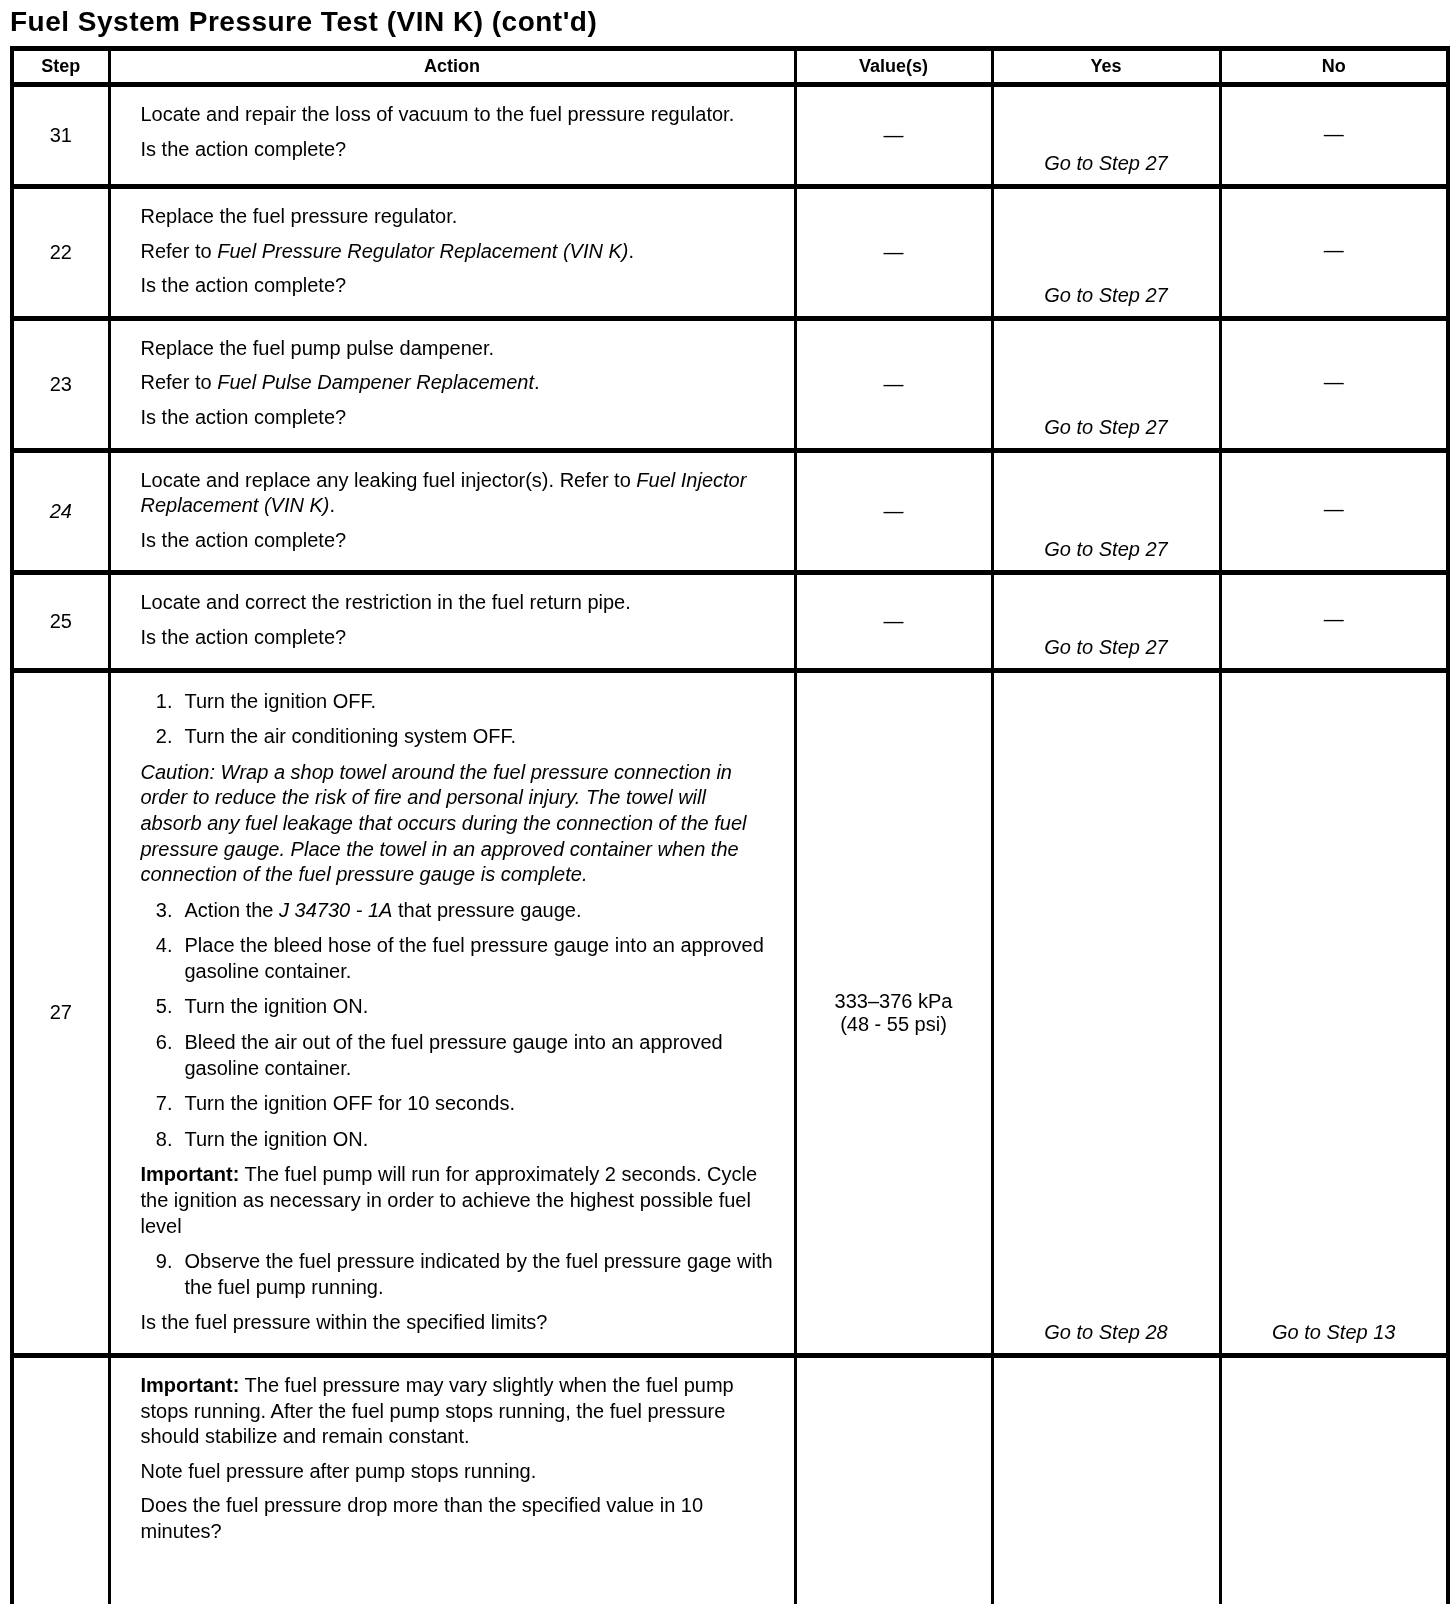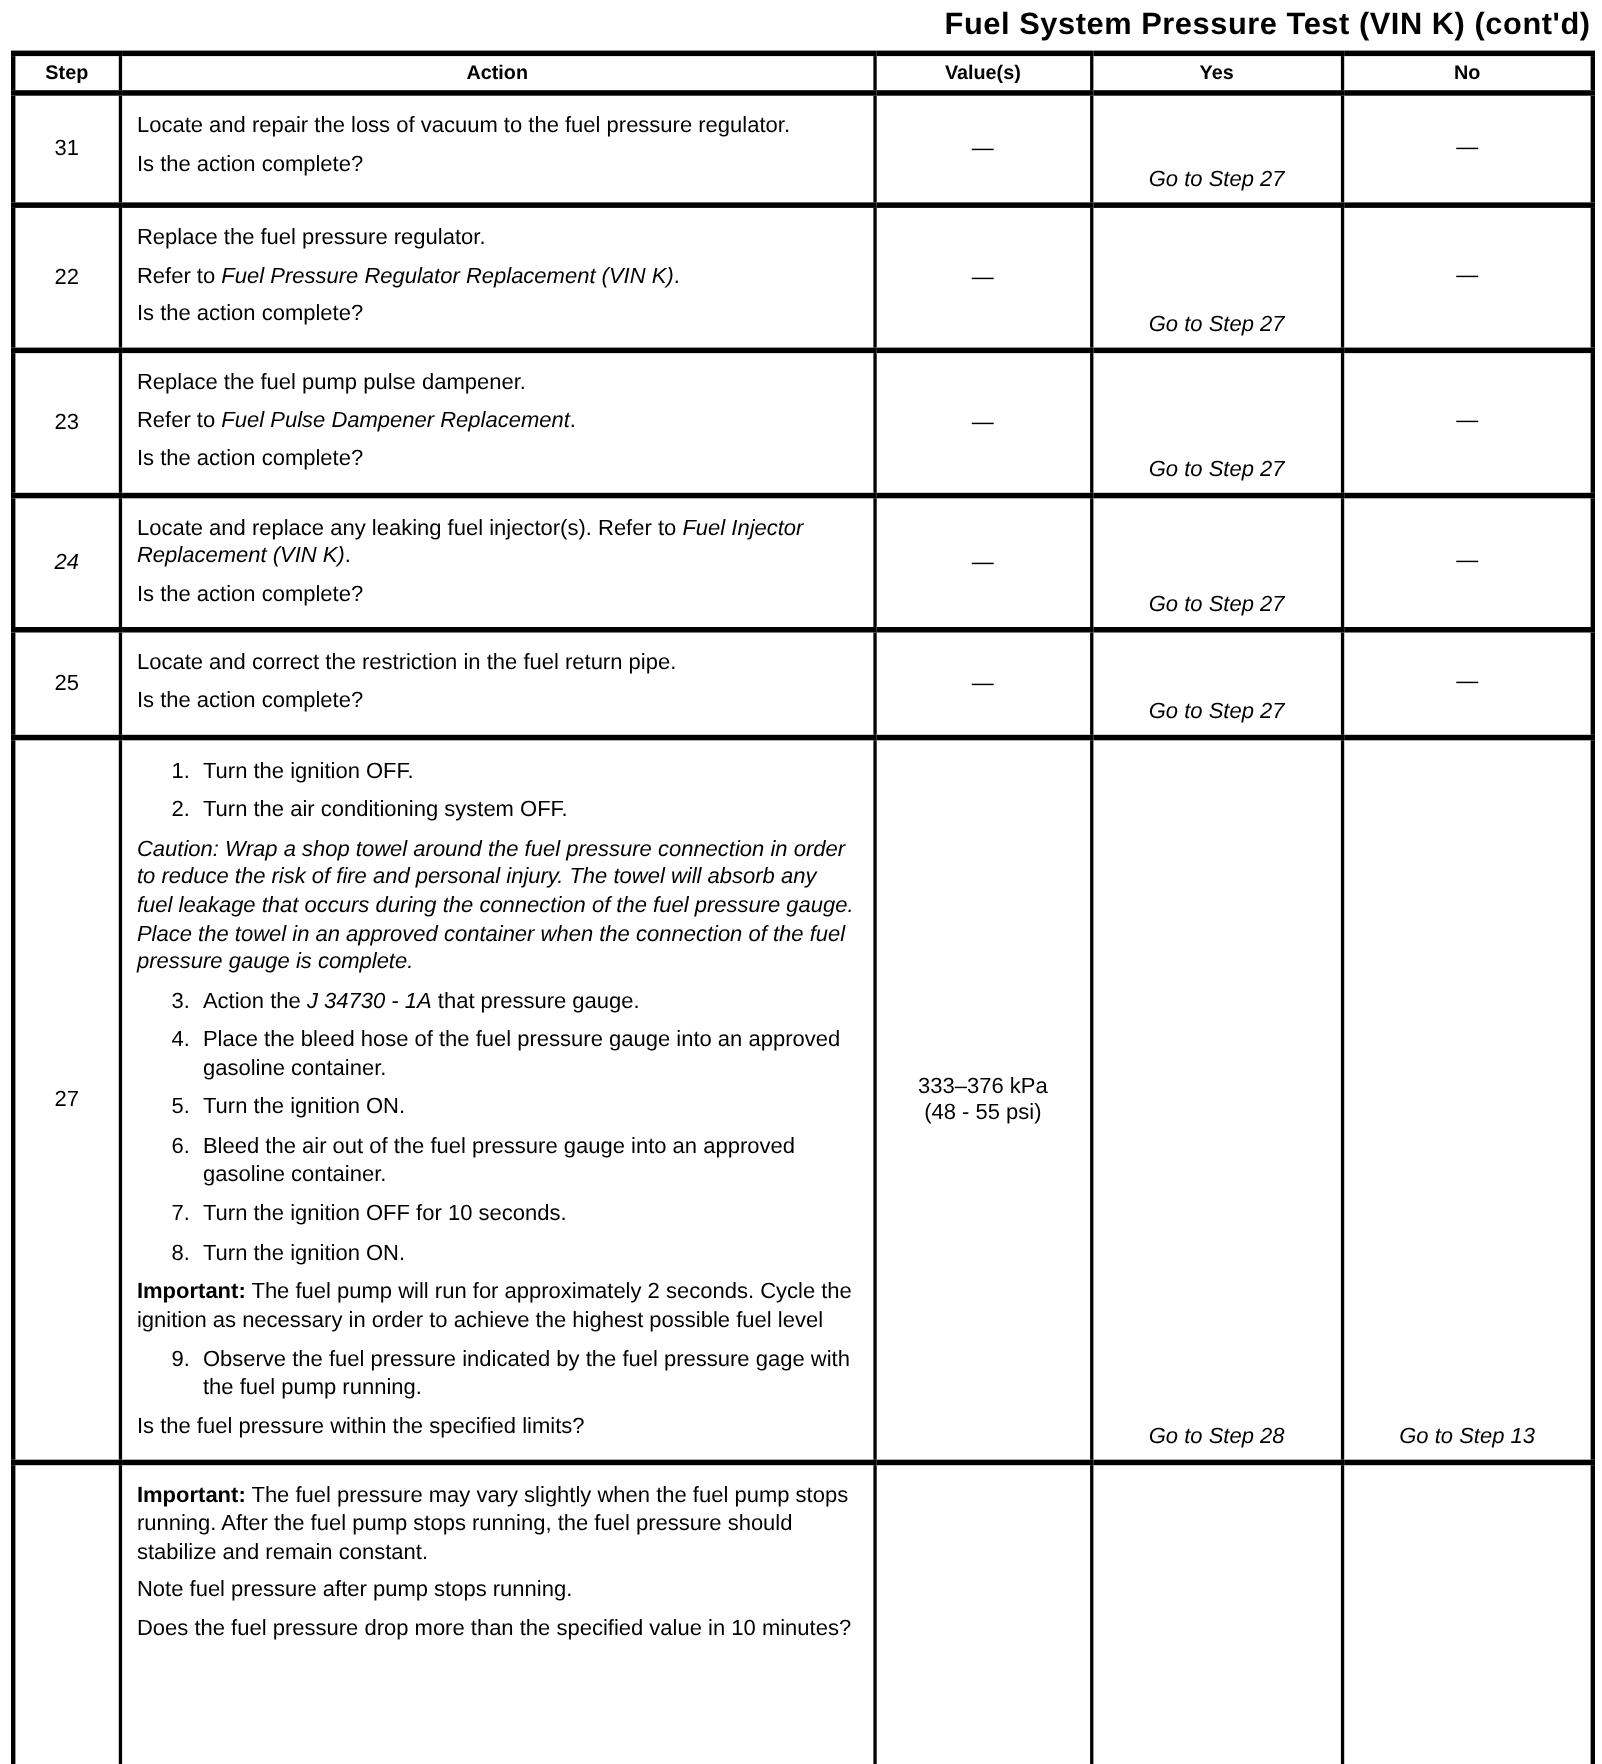--- a/index.html
+++ b/index.html
@@ -1,21 +1,21 @@
 <!DOCTYPE html>
 <html><head>
 <meta charset="utf-8">
 <style>
   * { box-sizing: border-box; }
   html, body { margin: 0; padding: 0; background: #ffffff; color: #000; }
   body { font-family: "Liberation Sans", sans-serif; width: 1456px; }
   .page { width: 1456px; min-height: 1604px; padding: 4px 10px 6px 10px; }
 
   .doc-title {
-    text-align: right;
+    text-align: left;
     font-size: 28px;
     font-weight: bold;
     margin: 2px 0 8px 0;
     letter-spacing: 0.5px;
   }
 
   table.diag {
     width: 1436px;
     border-collapse: collapse;
     table-layout: fixed;
@@ -42,21 +42,21 @@
     text-align: center;
     vertical-align: middle;
     padding: 4px;
   }
   td.action {
     text-align: left;
     vertical-align: top;
     padding: 6px 14px 8px 14px;
     line-height: 1.28;
   }
-  td.action .para { margin: 9px 0; }
+  td.action .para { margin: 9px 16px; }
   td.action .caution { font-weight: normal; font-style: italic; }
   td.action .item { display: flex; margin: 10px 0 10px 24px; }
   td.action .item .num { flex: 0 0 36px; text-align: right; padding-right: 12px; }
   td.action .item .txt { flex: 1 1 auto; }
 
   td.value {
     text-align: center;
     vertical-align: middle;
     padding: 6px;
     white-space: pre-line;

